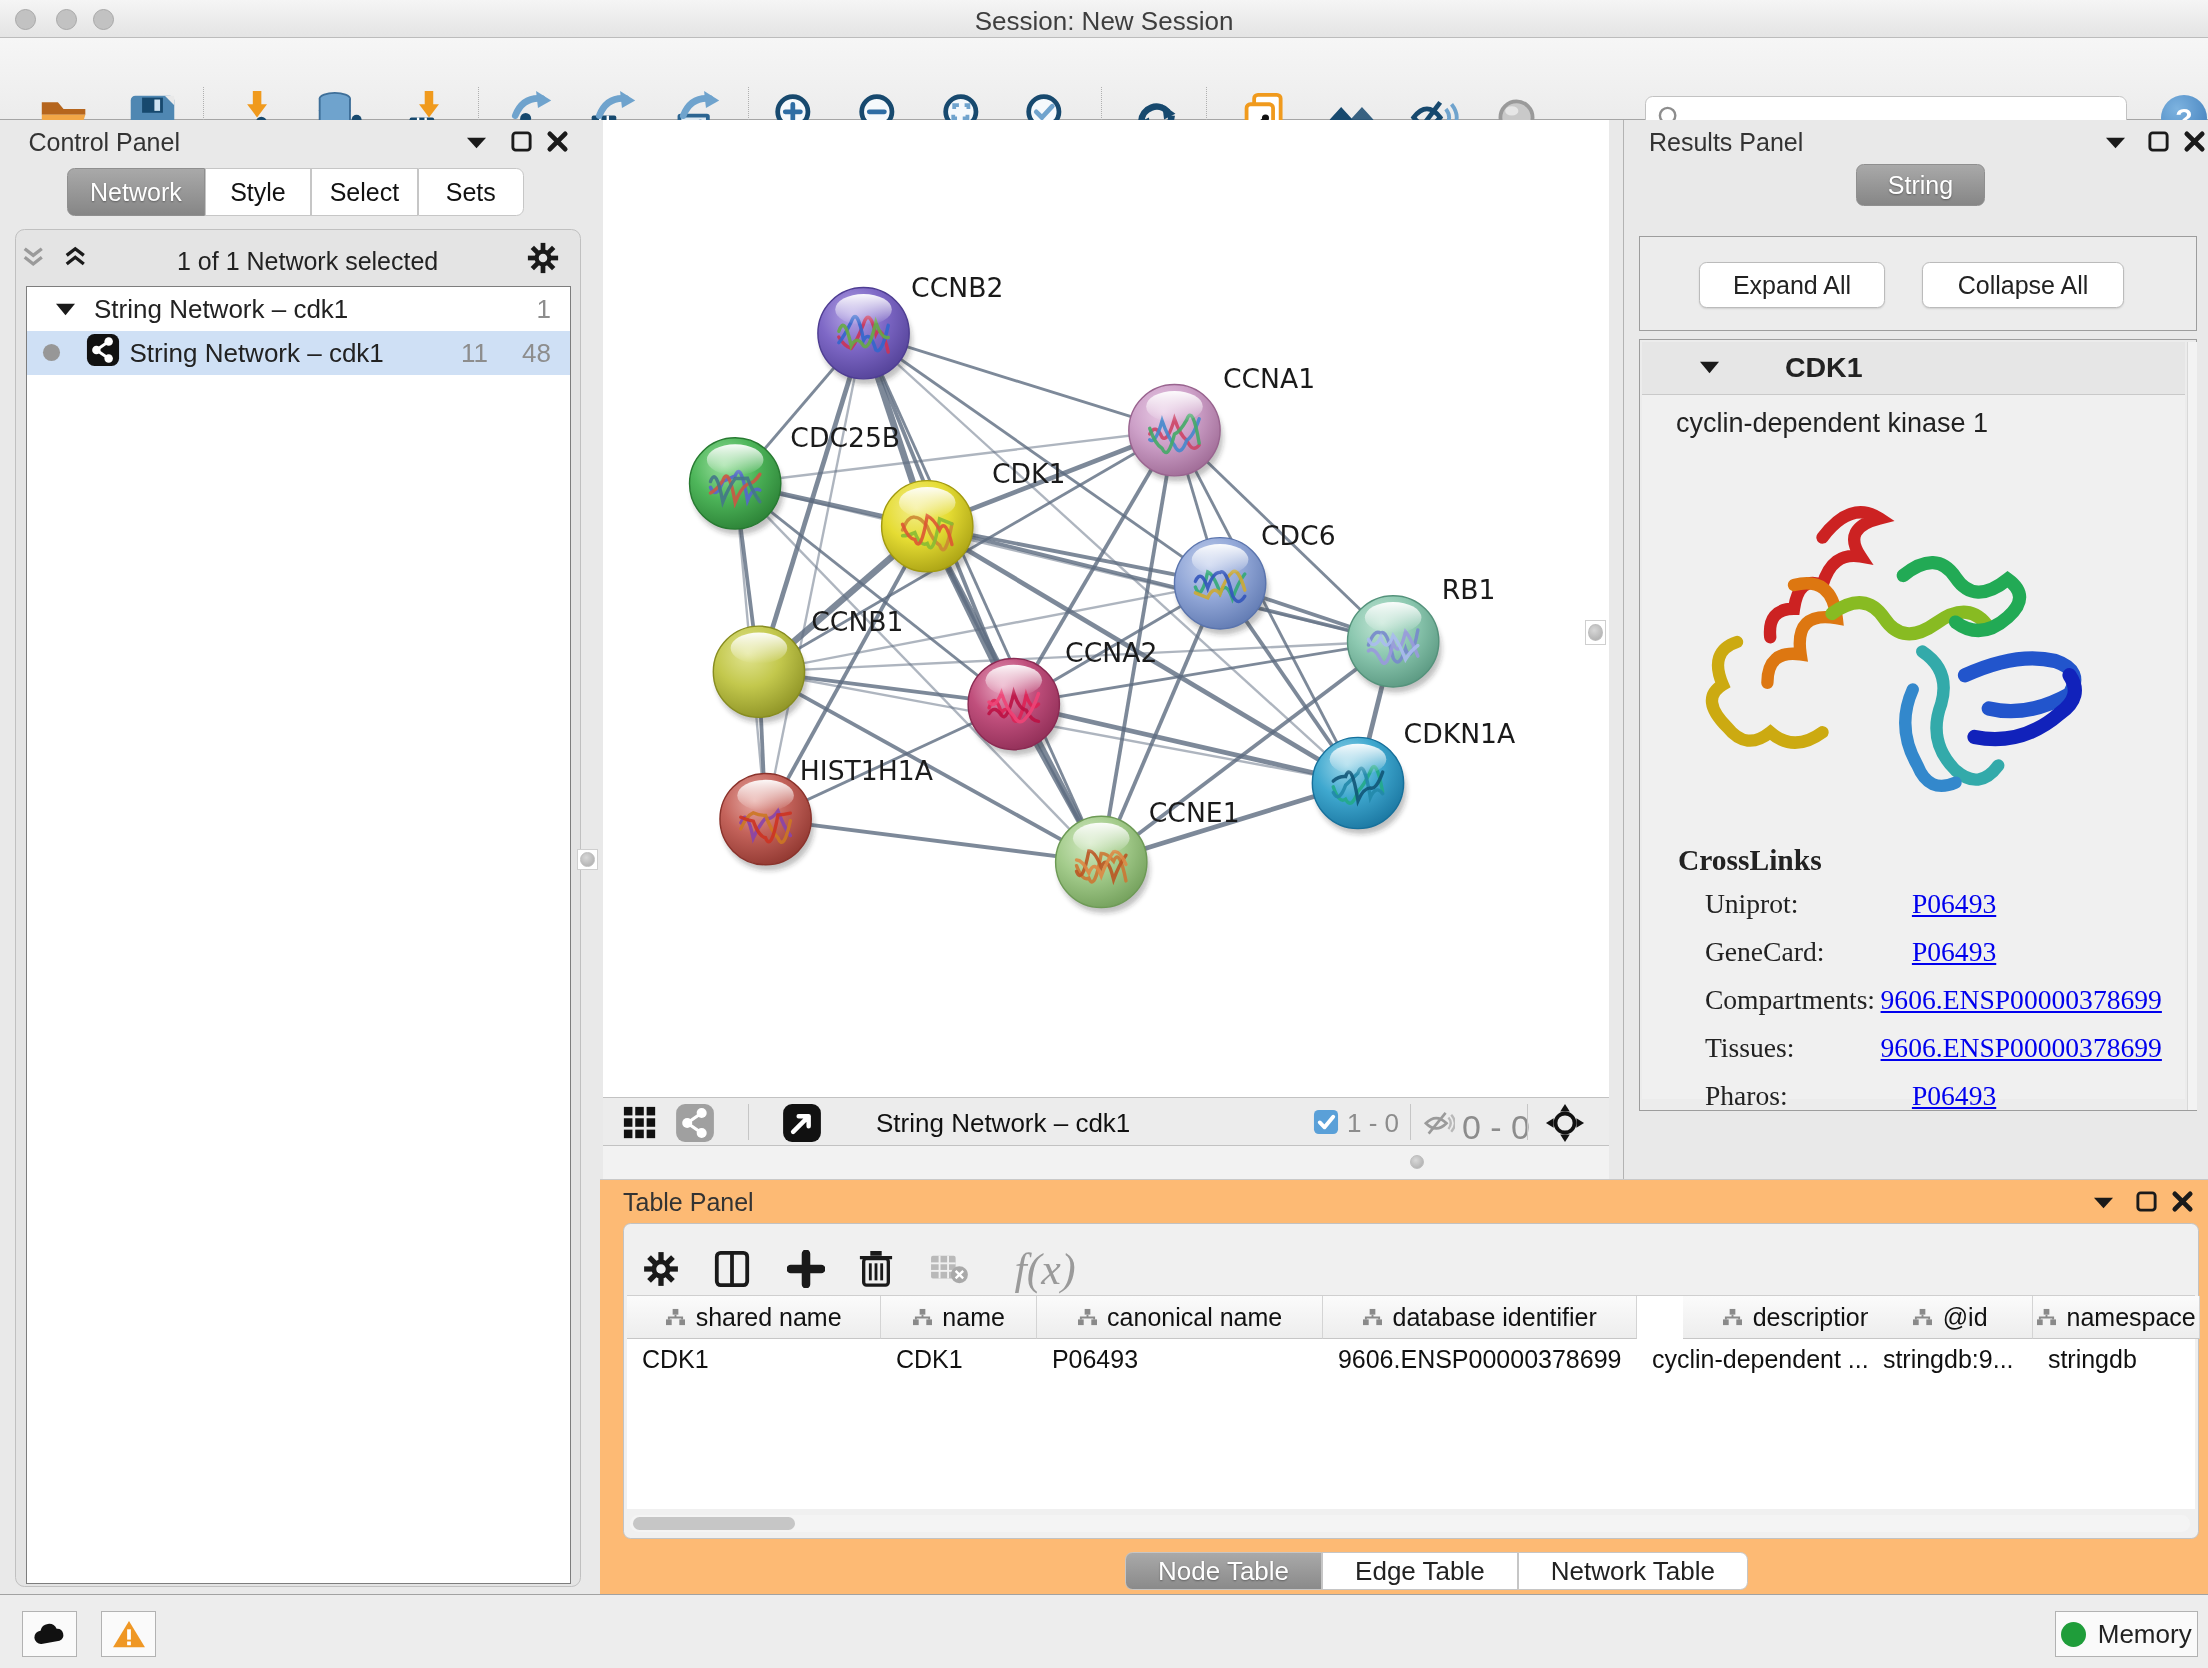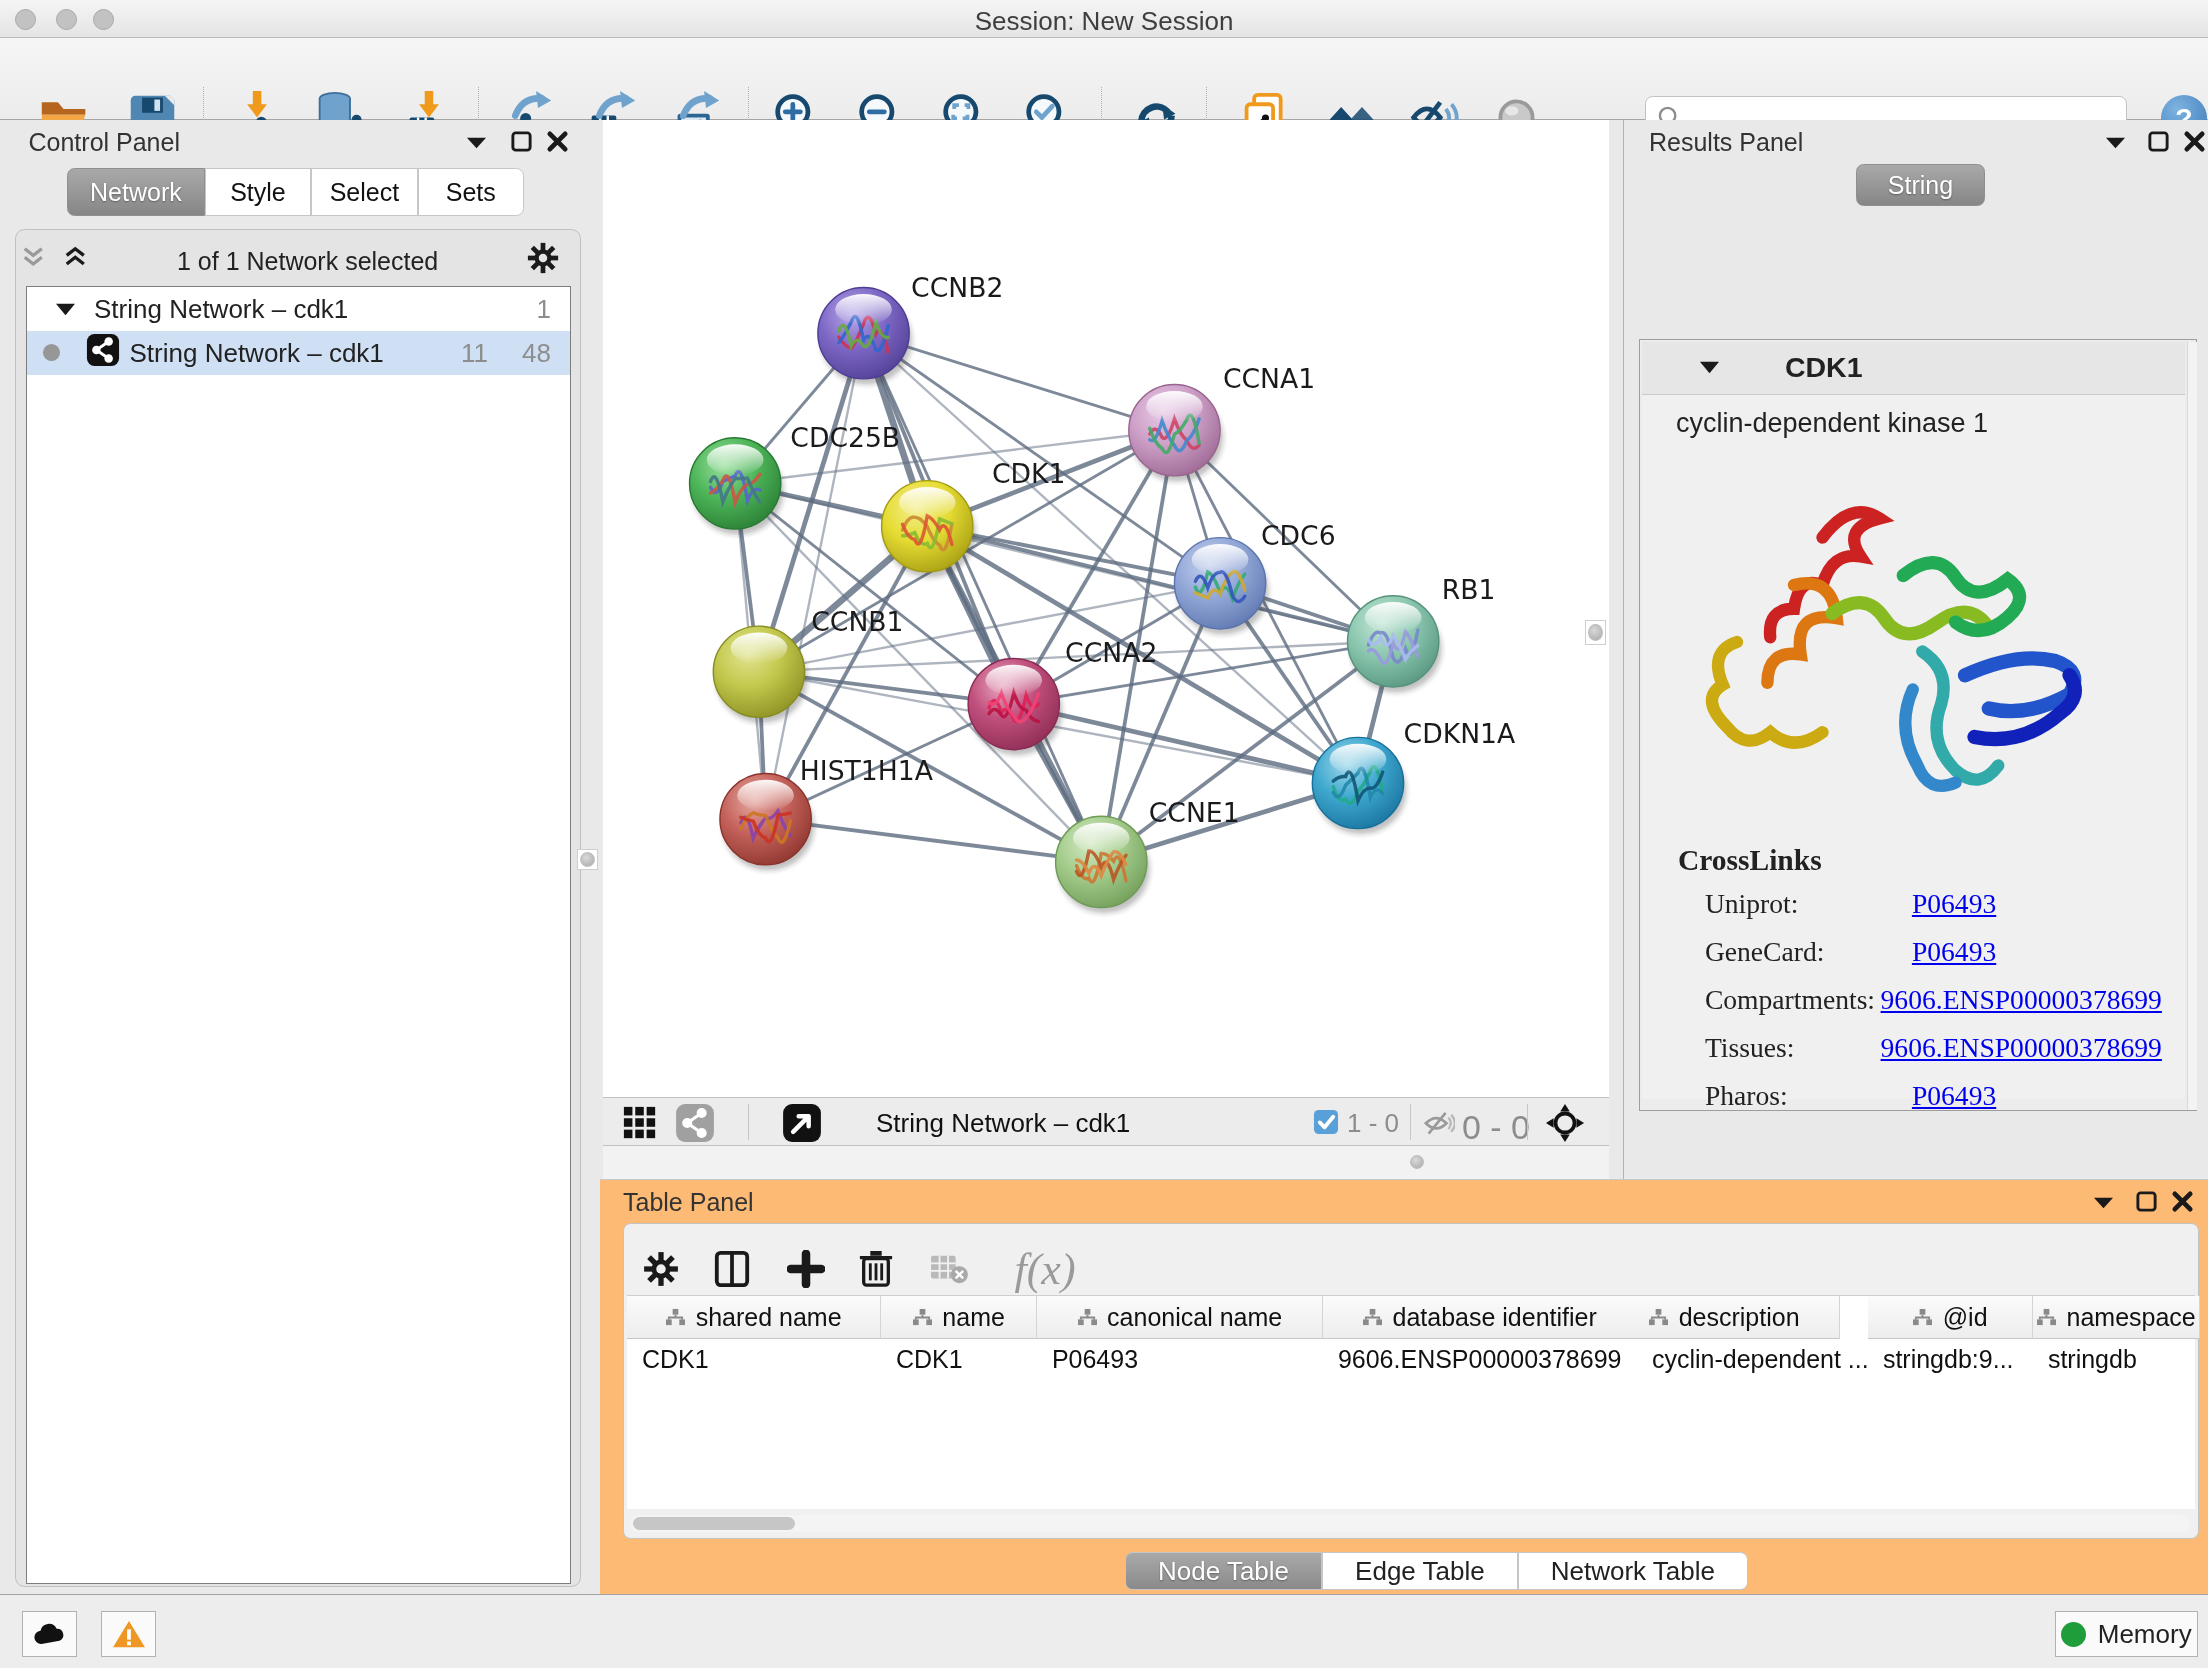--- a/index.html
+++ b/index.html
@@ -654,20 +654,24 @@
     <svg width="23" height="23" viewBox="0 0 24 24">
         <rect x="3" y="3" width="18" height="18" rx="3" fill="none" stroke="#1a1a1a" stroke-width="3"></rect>
       </svg></div>
   <div class="abs" style="left:559px; top:9.5px">
     <svg width="23" height="23" viewBox="0 0 24 24">
         <path d="M4 4 L20 20 M20 4 L4 20" stroke="#1a1a1a" stroke-width="5" stroke-linecap="round"></path>
       </svg></div>
 
   <div id="string-tab" class="abs" style="left:232px; top:44px; width:129px; height:42px">String</div>
 
+  <div class="res-box abs" style="left:15px; top:116px; width:558px; height:95px">
+    <div class="btn-white abs" style="left:59px; top:25px; width:186px; height:46px">Expand All</div>
+    <div class="btn-white abs" style="left:282px; top:25px; width:202px; height:46px">Collapse All</div>
+  </div>
 
   <div class="res-box abs" style="left:15px; top:219px; width:558px; height:772px">
     <div id="res-section-head" class="abs" style="left:1.9px; top:1.9px; width:543px; height:53px">
       <span style="margin:0 63px 0 55px">
         <svg width="25" height="21" viewBox="0 0 26 22">
             <polygon points="3,6 23,6 13,18" fill="#1a1a1a"></polygon>
           </svg></span>
       <span style="font-size:28.5px; font-weight:bold">CDK1</span>
     </div>
     <div class="abs" style="left:1.9px; top:55px; width:543px; height:704px; background:#f0f0f0">
@@ -817,21 +821,21 @@
           <svg width="21" height="19" viewBox="0 0 22 20">
     <g fill="#8a8a8a">
               <rect x="8" y="1" width="6" height="6"></rect>
               <rect x="1" y="12" width="6" height="6"></rect>
               <rect x="15" y="12" width="6" height="6"></rect>
             </g>
     <path d="M11 7 v3 M4 12 v-2 h14 v2" fill="none" stroke="#8a8a8a" stroke-width="2"></path>
           </svg>
           <span style="overflow:hidden; white-space:nowrap">database identifier</span>
         </div>
-        <div class="th" style="left:982px; width:231px">
+        <div class="th" style="left:1056px; width:231px">
           <svg width="21" height="19" viewBox="0 0 22 20">
     <g fill="#8a8a8a">
               <rect x="8" y="1" width="6" height="6"></rect>
               <rect x="1" y="12" width="6" height="6"></rect>
               <rect x="15" y="12" width="6" height="6"></rect>
             </g>
     <path d="M11 7 v3 M4 12 v-2 h14 v2" fill="none" stroke="#8a8a8a" stroke-width="2"></path>
           </svg>
           <span style="overflow:hidden; white-space:nowrap">description</span>
         </div>

